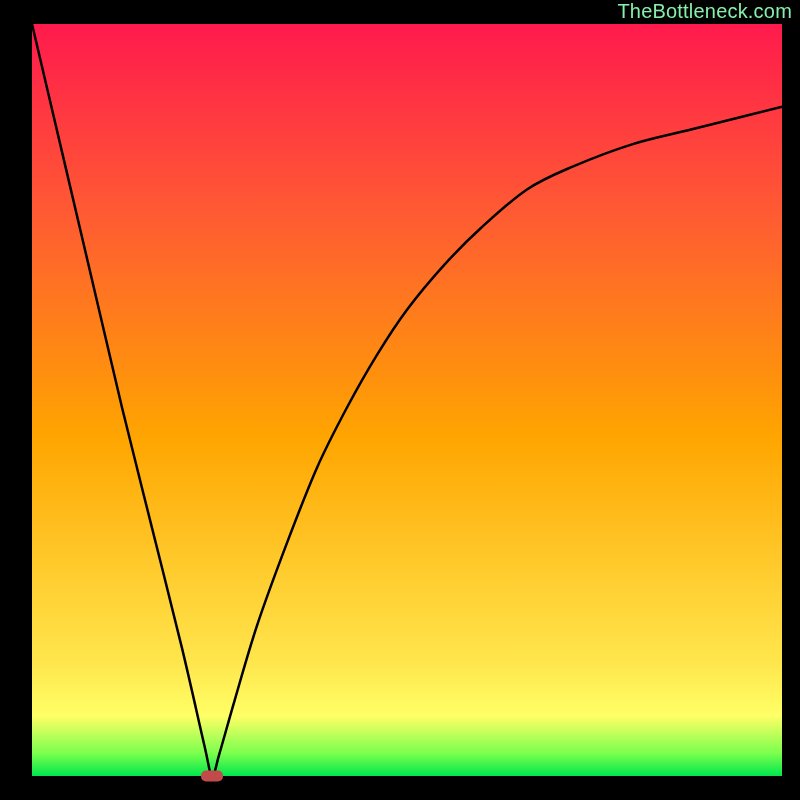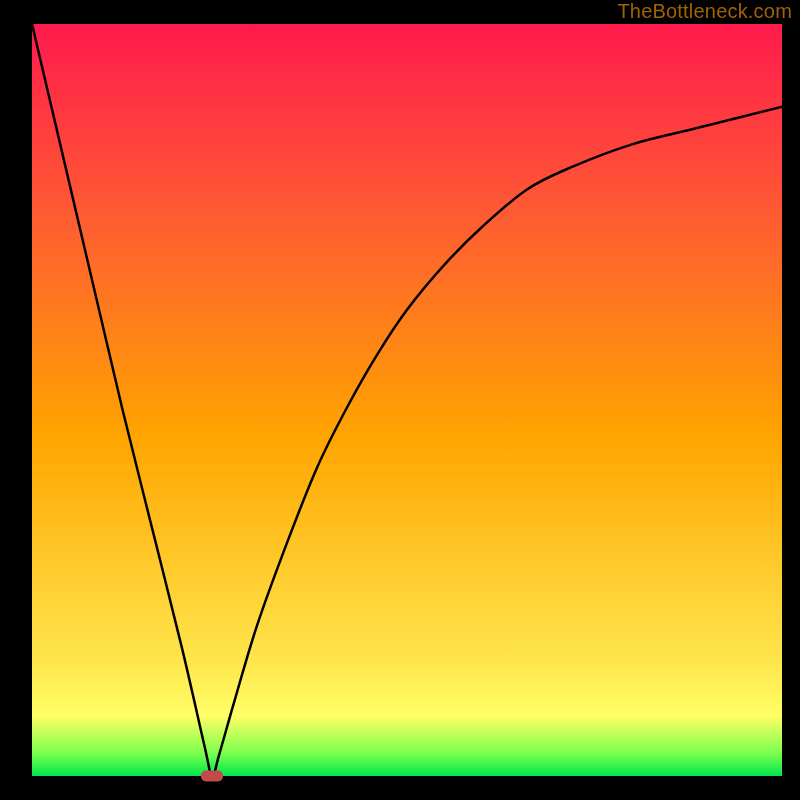--- a/index.html
+++ b/index.html
@@ -16,21 +16,21 @@
     top: 0;
     left: 0;
     width: 800px;
     height: 800px;
     background: #000;
   }
   .attribution {
     position: absolute;
     top: 0;
     right: 8px;
-    color: #a16207;
+    color: #86efac;
     font-size: 20px;
     font-weight: 500;
     letter-spacing: 0.2px;
     z-index: 10;
   }
   svg {
     position: absolute;
     top: 0;
     left: 0;
   }

